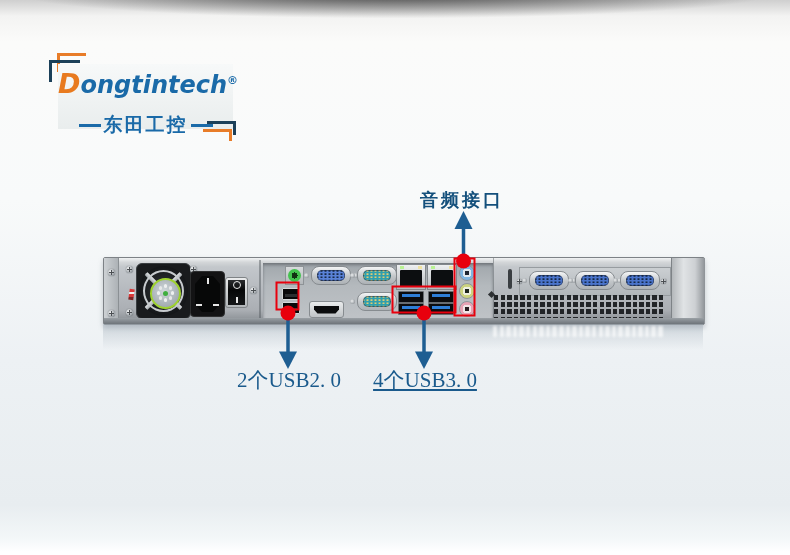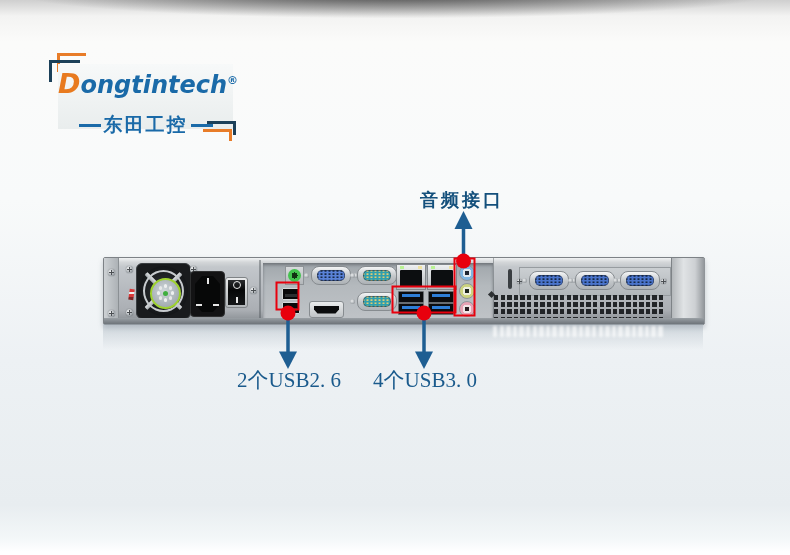--- a/index.html
+++ b/index.html
@@ -115,21 +115,21 @@
     background:linear-gradient(180deg,rgba(168,180,190,.5),rgba(225,232,238,0));}
   .reflgr{left:493px;top:326px;width:172px;height:11px;opacity:.75;filter:blur(1.3px);
     background:repeating-linear-gradient(90deg,rgba(255,255,255,.85) 0 4.5px,rgba(255,255,255,0) 4.5px 6.6px);}
 
   
   svg.ann{left:0;top:0;pointer-events:none;}
   .lbl{white-space:nowrap;transform:translateX(-50%);}
   .lbl-audio{left:462px;top:188px;font-weight:700;font-size:18px;letter-spacing:3px;color:#14507c;}
   .lbl-usb{font-family:"Liberation Serif","DejaVu Serif",serif;font-size:21px;color:#1a5a8c;}
   .lbl-usb2{left:289px;top:366px;}
-  .lbl-usb3{left:425px;top:366px;}
+  .lbl-usb3{left:425px;top:366px;text-decoration:underline;}
 </style>
 </head>
 <body>
 
 <div class="stage">
 
   <div class="abs brk brk-tl-o"></div>
   <div class="abs brk brk-tl-n"></div>
   <div class="abs logo-box">
     <div class="abs brand"><span class="ini">D</span><span>ongtintech</span><sup>®</sup></div>
@@ -275,16 +275,16 @@
     <line x1="288" y1="313" x2="288" y2="352" stroke="#1e5e92" stroke-width="3.5"></line>
     <polygon points="288,369 279,351.5 297,351.5" fill="#1e5e92"></polygon>
     <circle cx="288" cy="313" r="7.5" fill="#e8000d"></circle>
 
     <line x1="424" y1="313" x2="424" y2="352" stroke="#1e5e92" stroke-width="3.5"></line>
     <polygon points="424,369 415,351.5 433,351.5" fill="#1e5e92"></polygon>
     <circle cx="424" cy="313" r="7.5" fill="#e8000d"></circle>
   </svg>
 
   <div class="abs lbl lbl-audio">音频接口</div>
-  <div class="abs lbl lbl-usb lbl-usb2">2个USB2. 6</div>
+  <div class="abs lbl lbl-usb lbl-usb2">2个USB2. 0</div>
   <div class="abs lbl lbl-usb lbl-usb3">4个USB3. 0</div>
 
 </div>
 
 </body></html>

